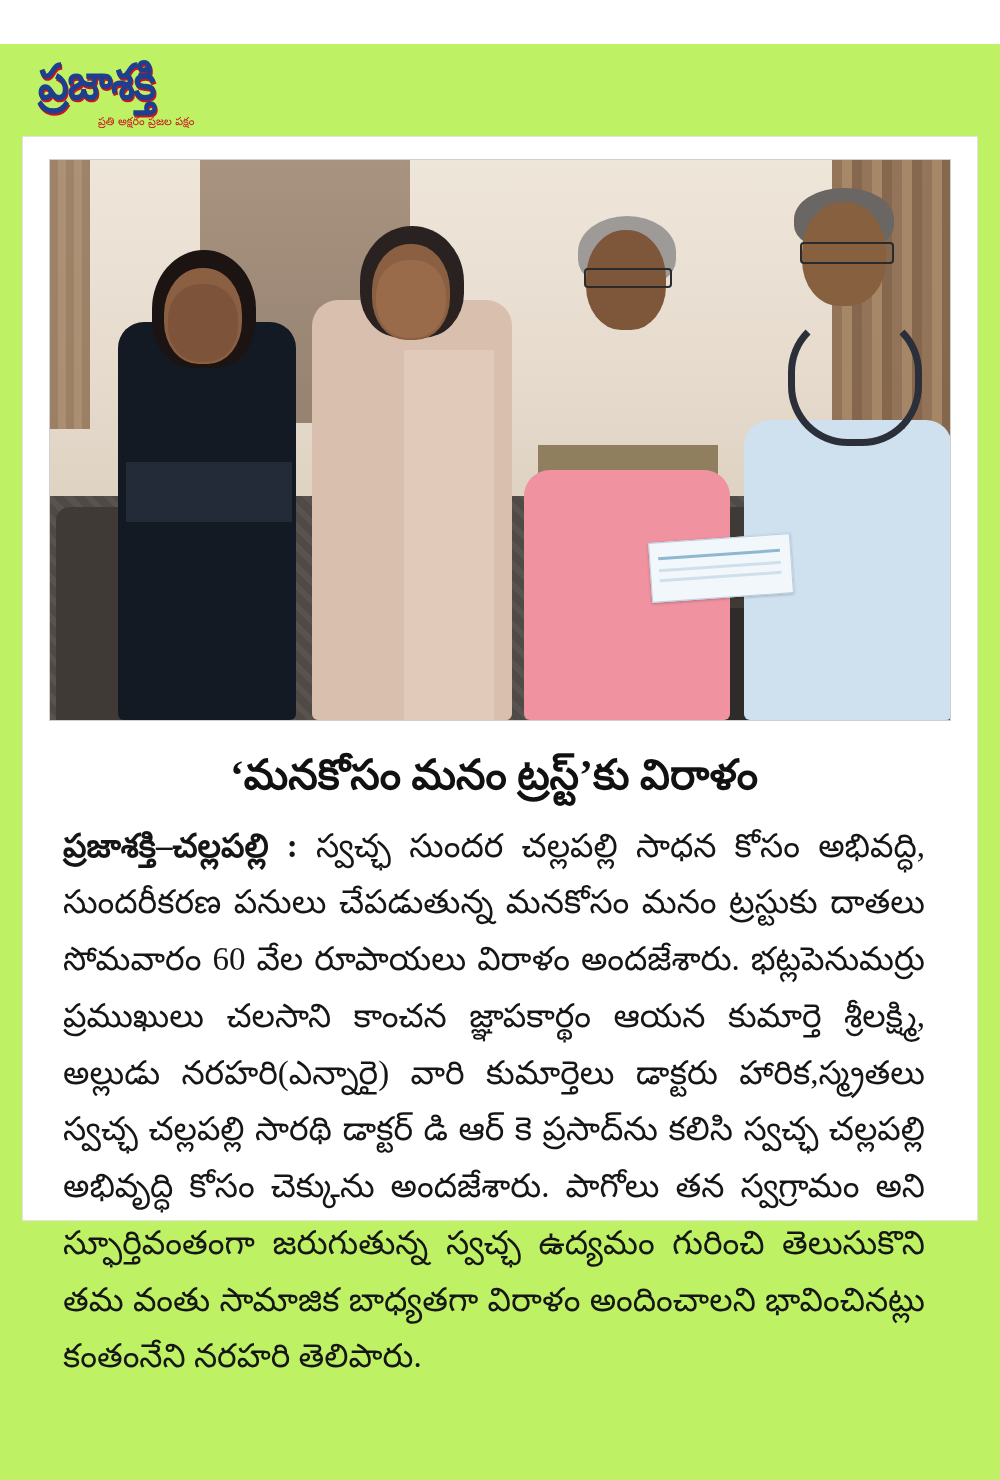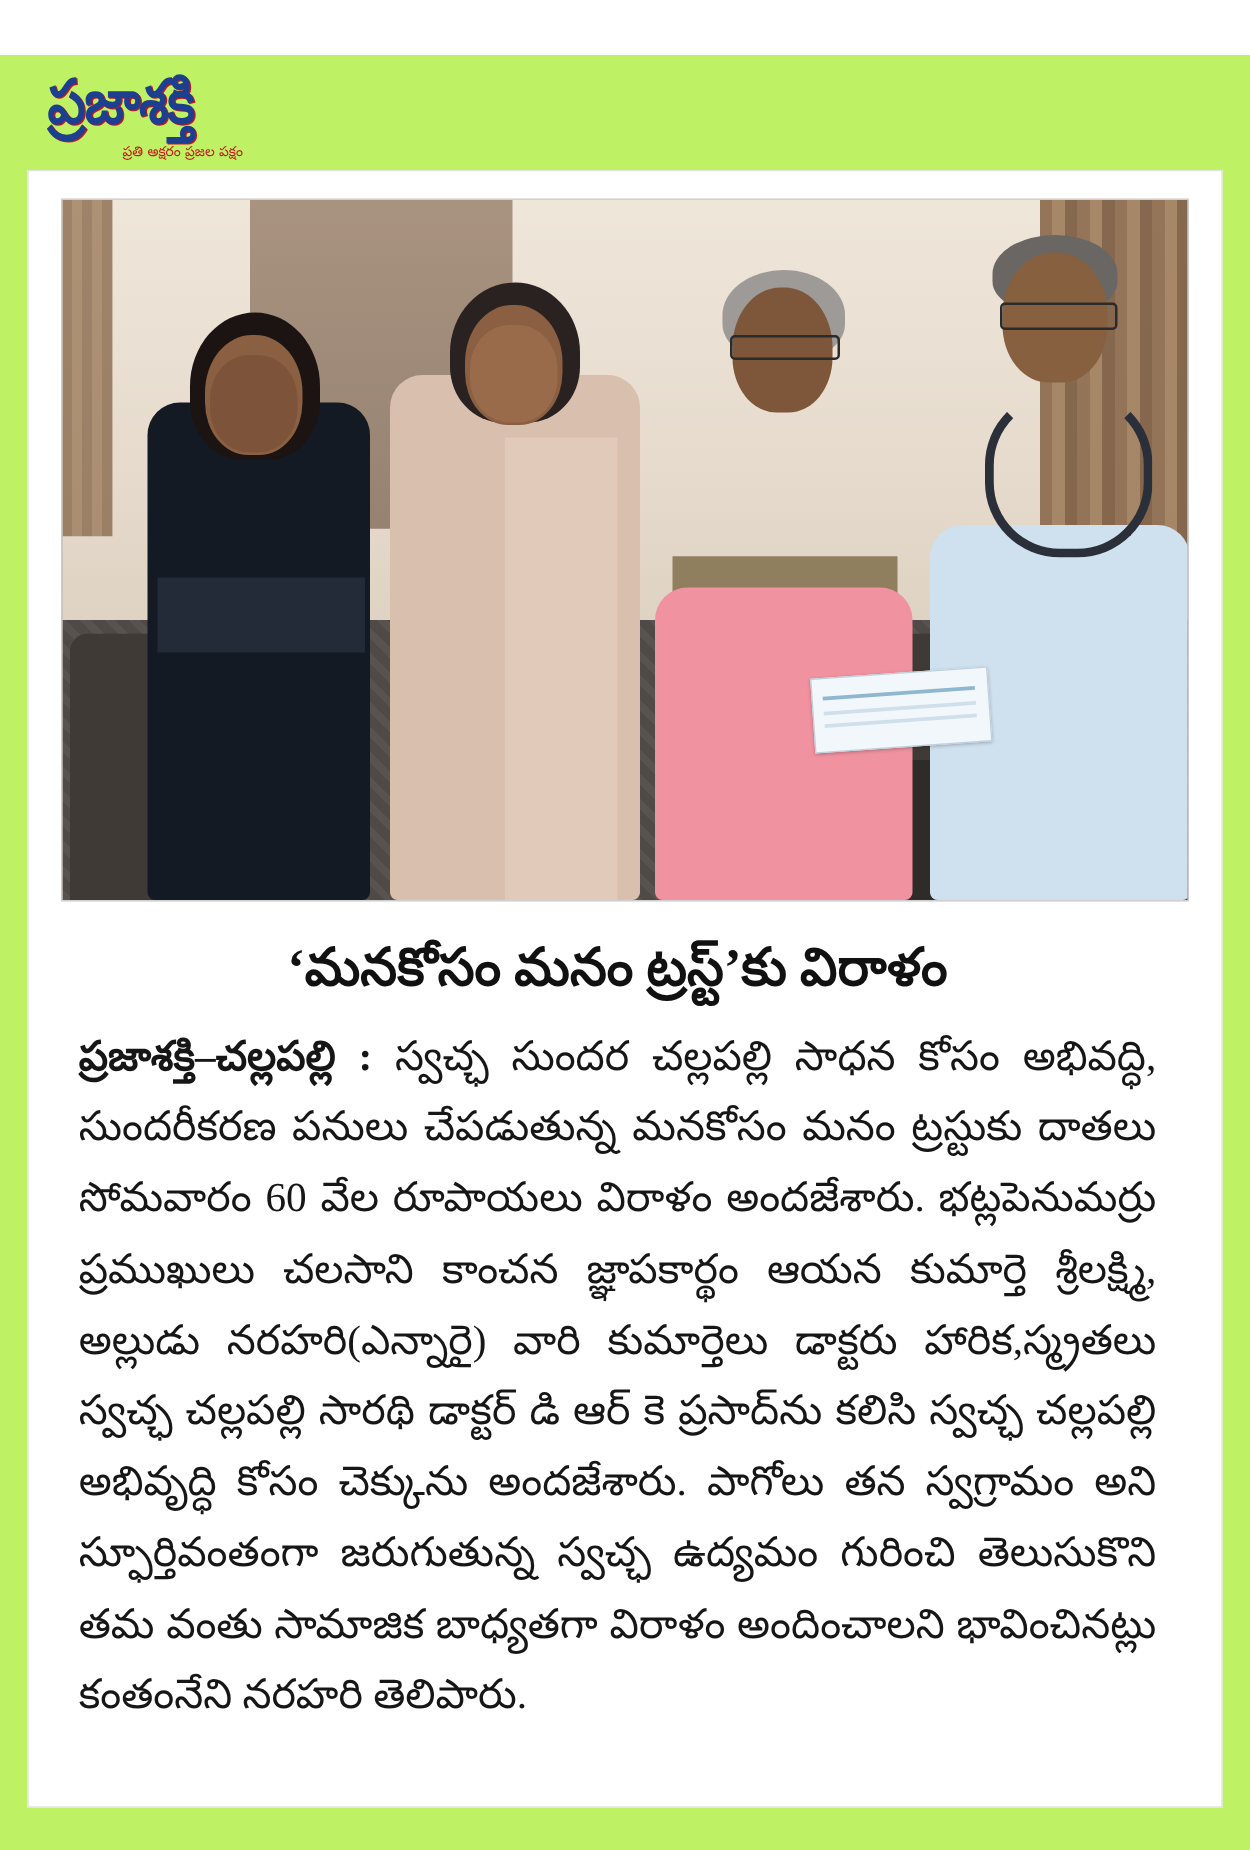--- a/index.html
+++ b/index.html
@@ -51,21 +51,21 @@
     margin-top: 14px;
     margin-left: 60px;
     white-space: nowrap;
   }
   
   .article {
     position: absolute;
     left: 22px;
     top: 92px;
     width: 956px;
-    height: 1310px;
+    height: 1085px;
     border: 1px solid #e2e2e2;
     background: #ffffff;
     box-sizing: border-box;
     padding: 22px 38px 10px 26px;
   }
   
   .photo-wrap {
     width: 900px;
     height: 560px;
     margin: 0 auto;

